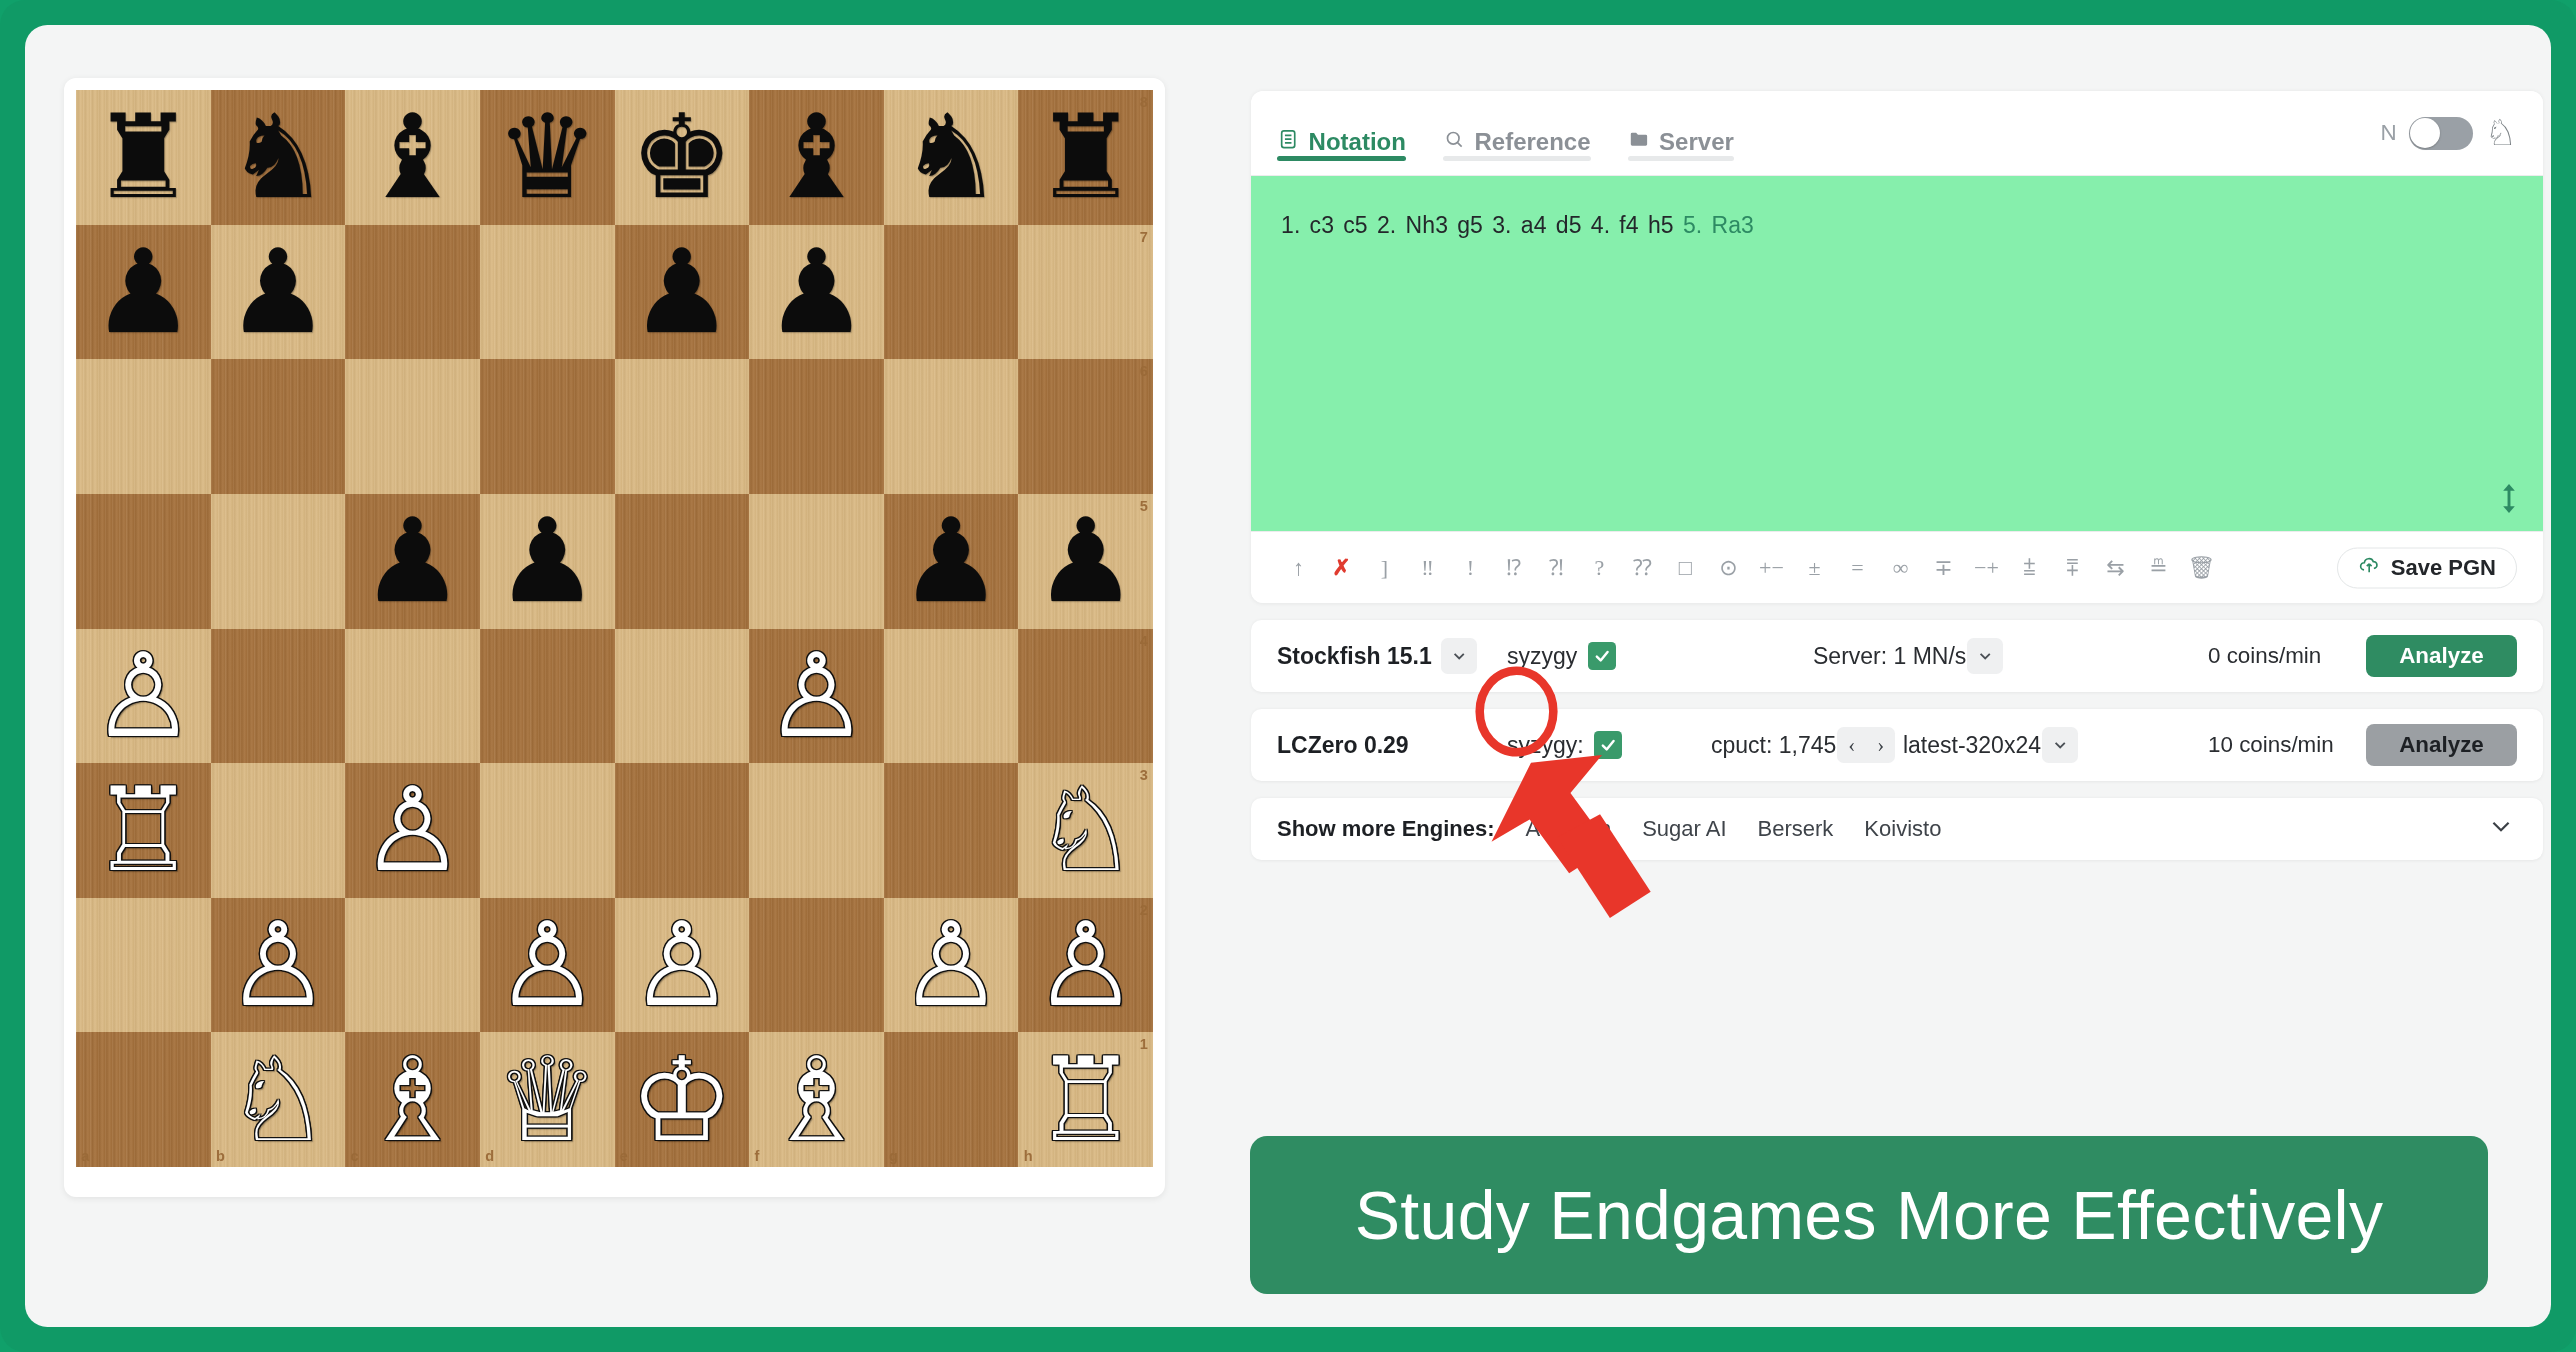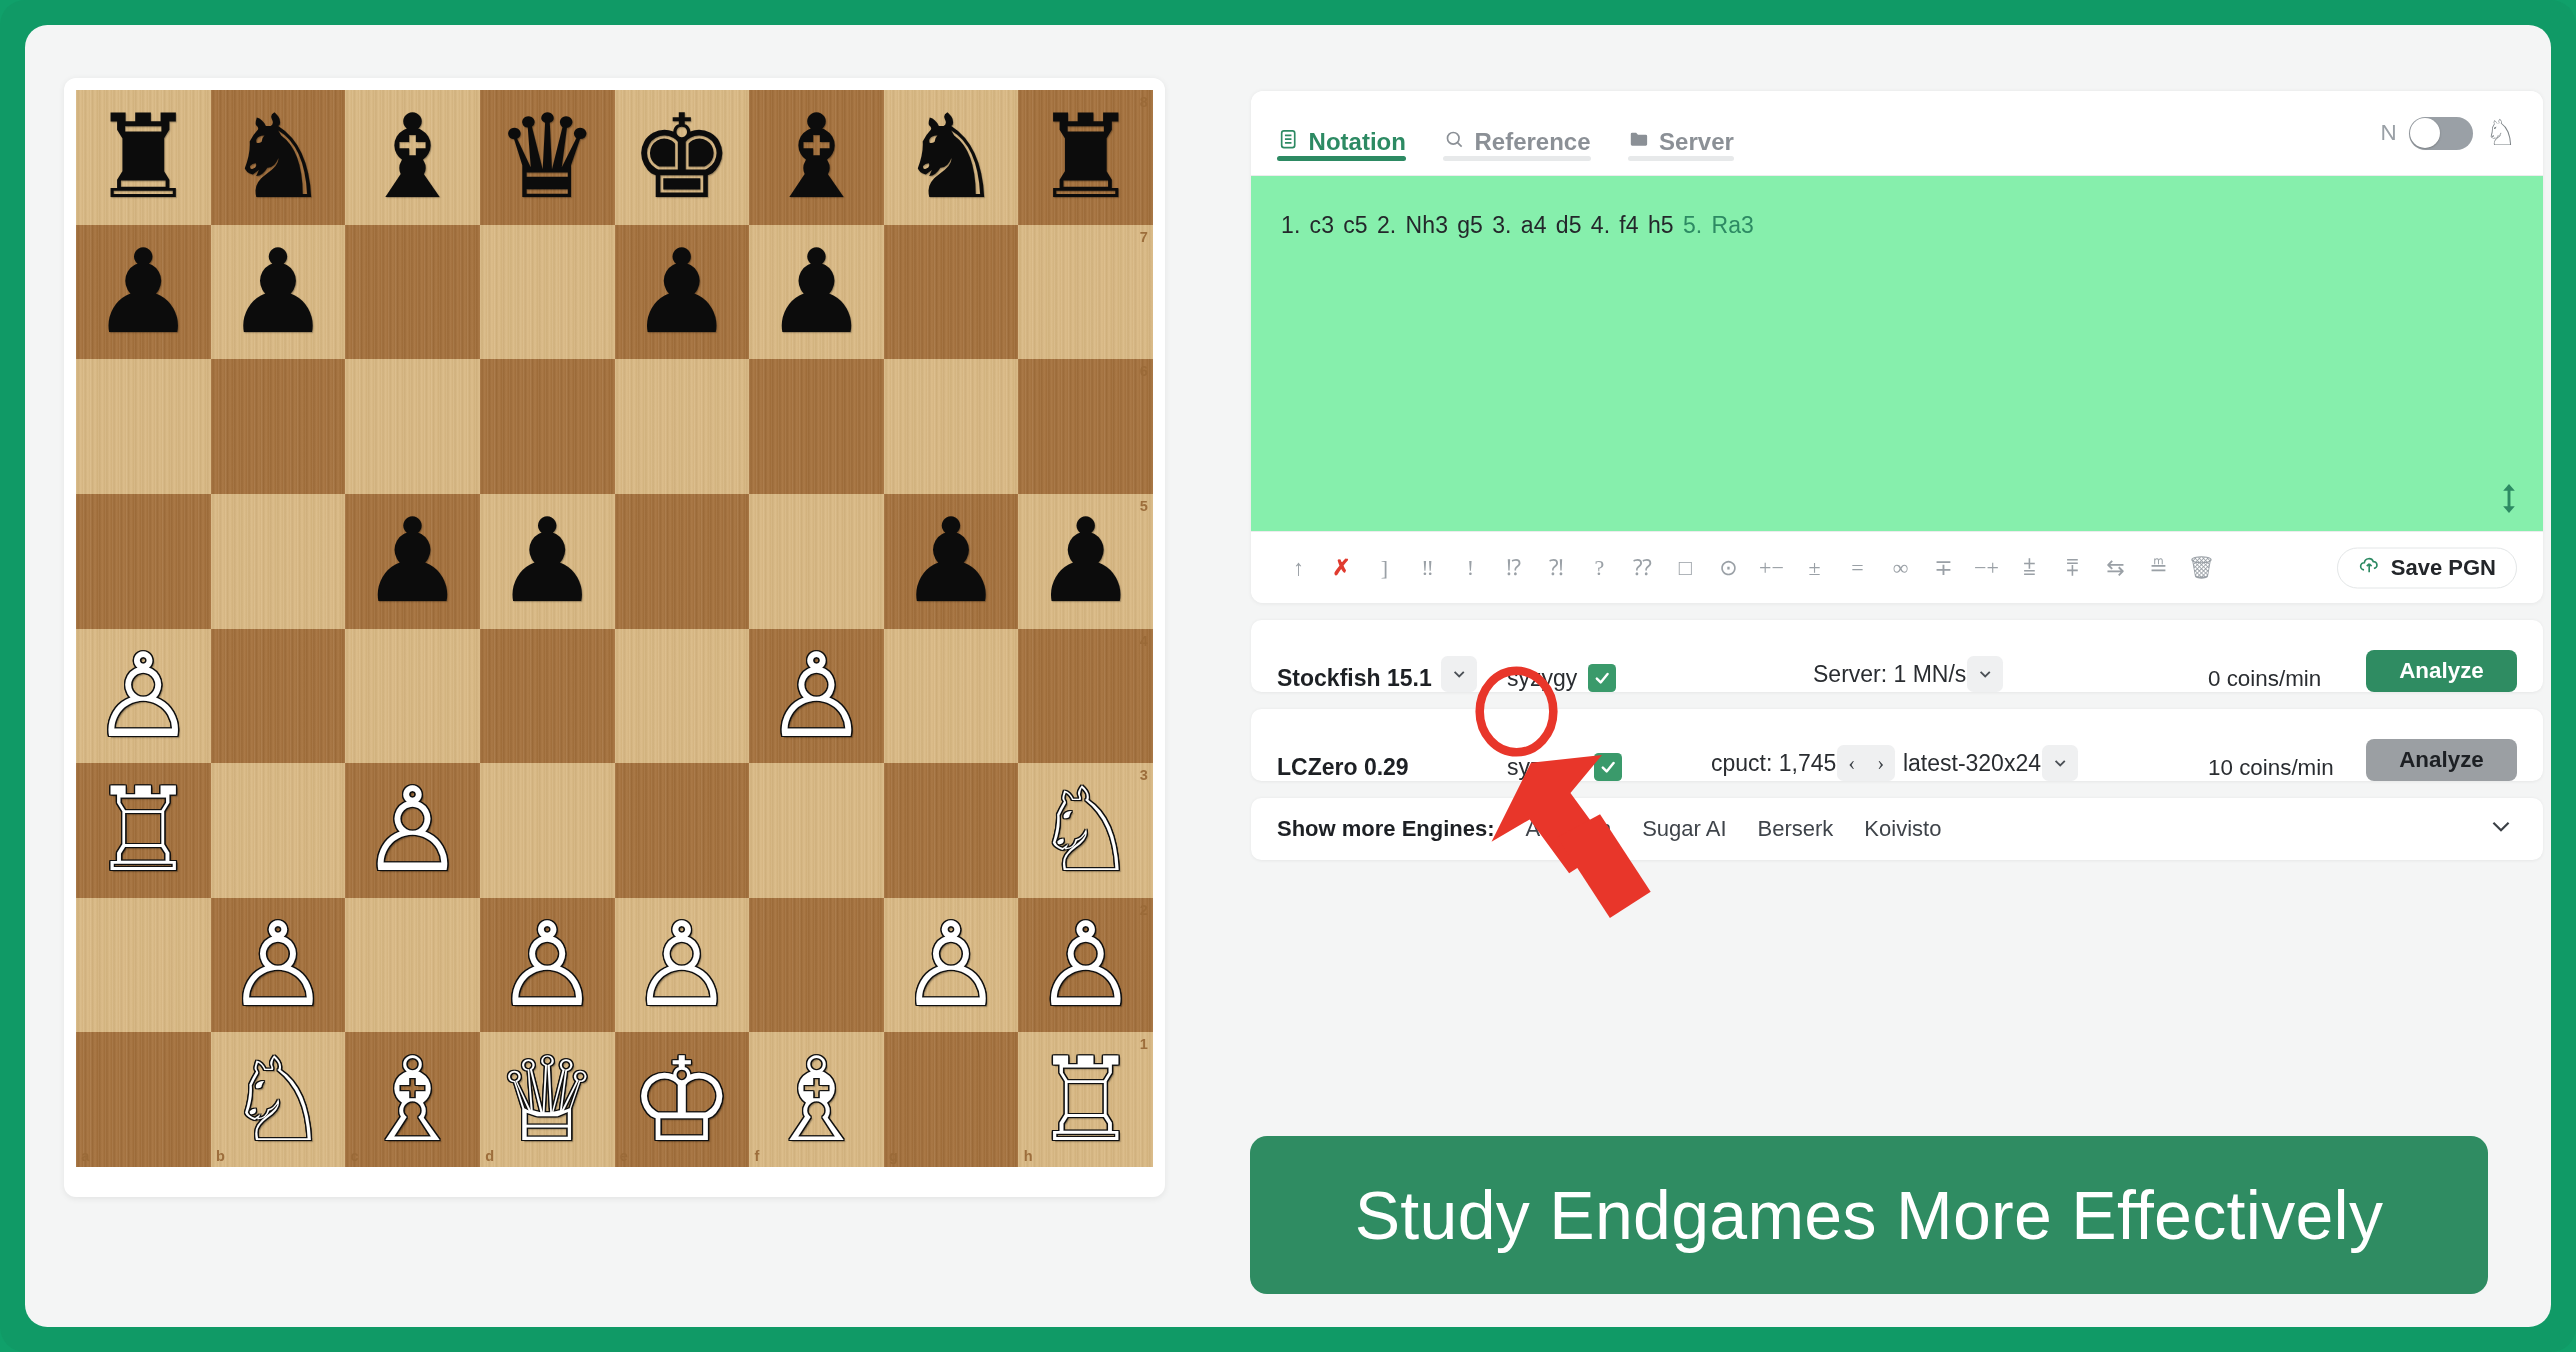--- a/index.html
+++ b/index.html
@@ -175,21 +175,21 @@
   #savepgn svg { width: 22.4px; height: 22.4px; color: #2d8a63; }
 
   
   .engine-row {
     position: relative;
     margin-top: 17px;
     height: 72px;
     background: #fff;
     border-radius: 10.5px;
     box-shadow: 0 0.7px 3.3px rgba(0,0,0,.06);
-    display: flex; align-items: flex-end;
+    display: flex; align-items: center;
     padding: 0 26px;
   }
   .eng-name { font-size: 23px; font-weight: 700; color: #1d2024; }
   .chev-btn {
     margin-left: 9.2px;
     width: 36px; height: 36px; border-radius: 6.6px;
     background: #eff0f1;
     display: flex; align-items: center; justify-content: center;
     cursor: pointer;
   }

